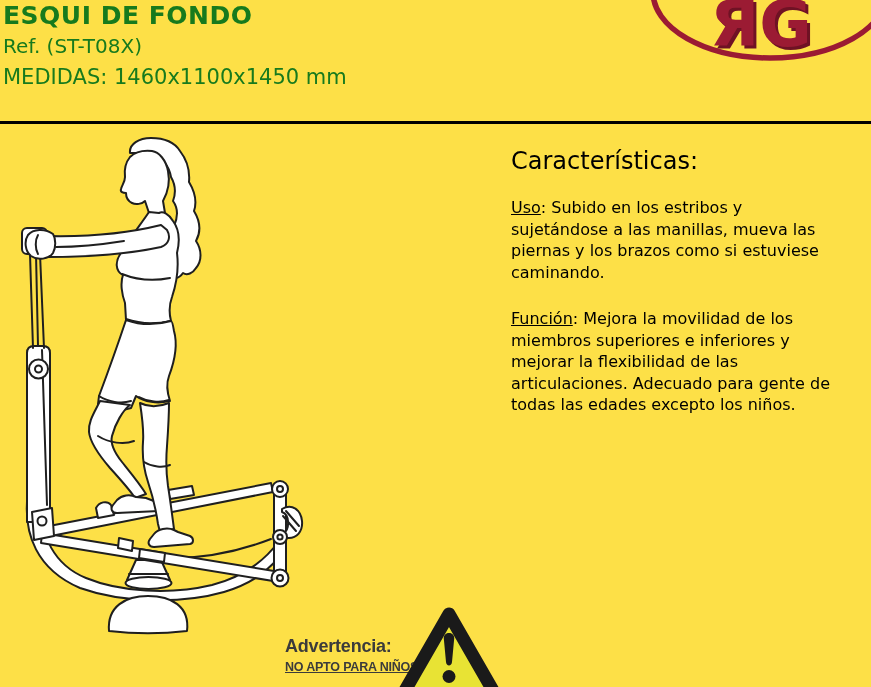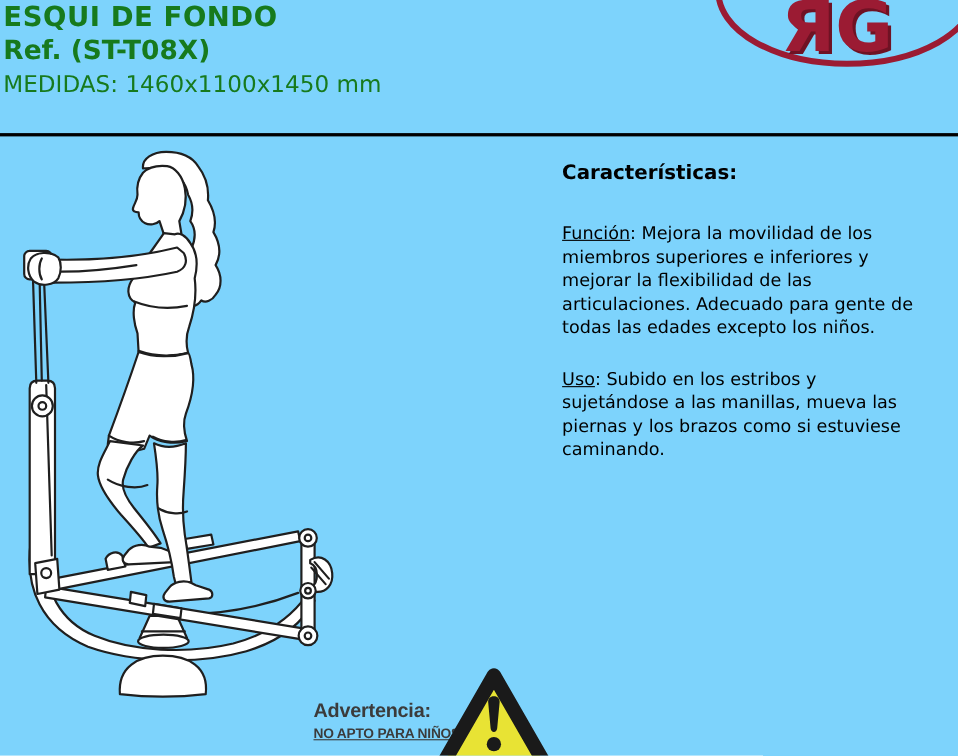--- a/index.html
+++ b/index.html
@@ -1,34 +1,34 @@
 <!DOCTYPE html>
 <html style="--title-green: #177a1d; --logo-maroon: #9b1b33; --warning-yellow: #e8e334; --line-black: #000000;"><head>
 <meta charset="utf-8">
 <style>
   html,body{margin:0;padding:0;background:#fff;}
-  .page{position:relative;width:871px;height:687px;background:#7dd3fc;overflow:hidden;
+  .page{position:relative;width:871px;height:687px;background:#fde047;overflow:hidden;
         font-family:"DejaVu Sans",sans-serif;color:#000;}
   
   .title-block{position:absolute;left:3px;top:1px;color:var(--title-green,#177a1d);}
   .t1{font-size:25px;font-weight:bold;line-height:30px;letter-spacing:.5px;}
-  .t2{font-size:24px;font-weight:bold;line-height:30px;}
+  .t2{font-size:20px;font-weight:normal;line-height:30px;}
   .t3{font-size:21px;font-weight:normal;line-height:32px;}
   
   .logo-svg{position:absolute;left:640px;top:0;}
   
   .divider{position:absolute;left:0;top:121px;width:871px;height:3px;background:var(--line-black,#000);}
   
   .illustration{position:absolute;left:2px;top:130px;}
   .illustration path,.illustration line,.illustration circle,.illustration ellipse,.illustration rect{
      stroke:#1f1f1f;stroke-width:2;fill:none;stroke-linejoin:round;stroke-linecap:round;}
   .illustration .w{fill:#fff;}
   
   .chars{position:absolute;left:511px;top:147px;width:356px;}
-  .chars-heading{font-size:18px;font-weight:bold;margin:0 0 33px 0;}
+  .chars-heading{font-size:24px;font-weight:normal;margin:0 0 22px 0;}
   .para{font-size:16px;line-height:21.5px;margin:0 0 25px 0;}
   .para .body{white-space:pre-line;}
   .para .lead{text-decoration:underline;}
   
   .warning{position:absolute;left:285px;top:636px;font-family:"Liberation Sans",sans-serif;color:#3b3b3b;}
   .w1{font-size:18px;font-weight:bold;letter-spacing:-0.2px;}
   .w2{font-size:12.5px;font-weight:bold;text-decoration:underline;margin-top:3px;letter-spacing:-0.2px;}
   .triangle{position:absolute;left:397px;top:604px;}
 </style>
 </head>
@@ -139,30 +139,30 @@
       <path d="M142 462 C150 467 161 468 168 465"></path>
 
       <path class="w" d="M51 234 C43 228 31 229 26 235 C22 241 23 251 29 256 C36 261 47 259 51 253 C54 247 54 239 51 234 Z"></path>
       <path d="M36 235 C33 240 33 249 36 254"></path>
     </g>
   </svg>
 
   <div class="chars">
     <div class="chars-heading">Características:</div>
 
+    <p class="para"><span class="lead">Uso</span><span class="body">: Subido en los estribos y
+sujetándose a las manillas, mueva las
+piernas y los brazos como si estuviese
+caminando.</span></p>
+
     <p class="para"><span class="lead">Función</span><span class="body">: Mejora la movilidad de los
 miembros superiores e inferiores y
 mejorar la flexibilidad de las
 articulaciones. Adecuado para gente de
 todas las edades excepto los niños.</span></p>
-
-    <p class="para"><span class="lead">Uso</span><span class="body">: Subido en los estribos y
-sujetándose a las manillas, mueva las
-piernas y los brazos como si estuviese
-caminando.</span></p>
 
 
   </div>
 
   <div class="warning">
     <div class="w1">Advertencia:</div>
     <div class="w2">NO APTO PARA NIÑOS</div>
   </div>
 
   <svg class="triangle" width="104" height="100" viewBox="0 0 104 100">

